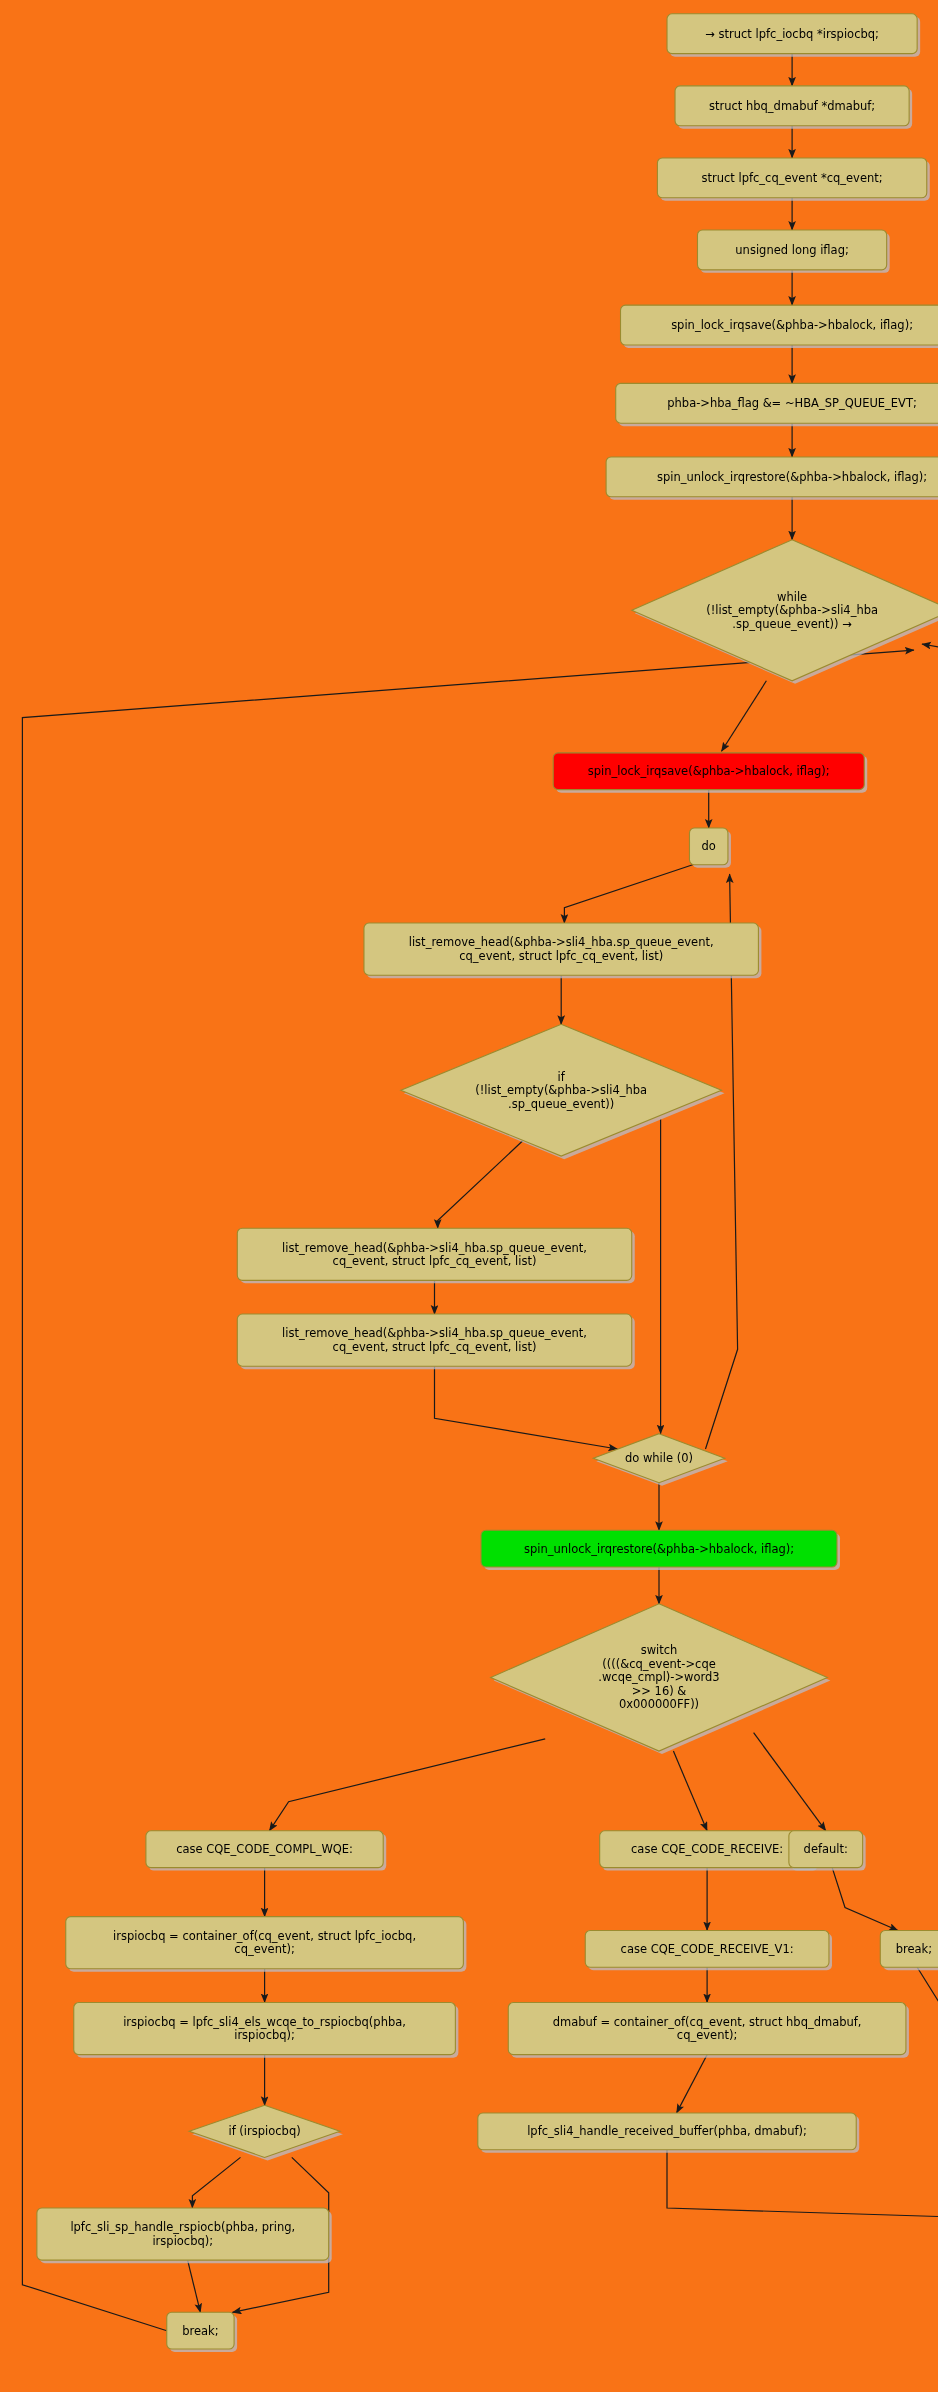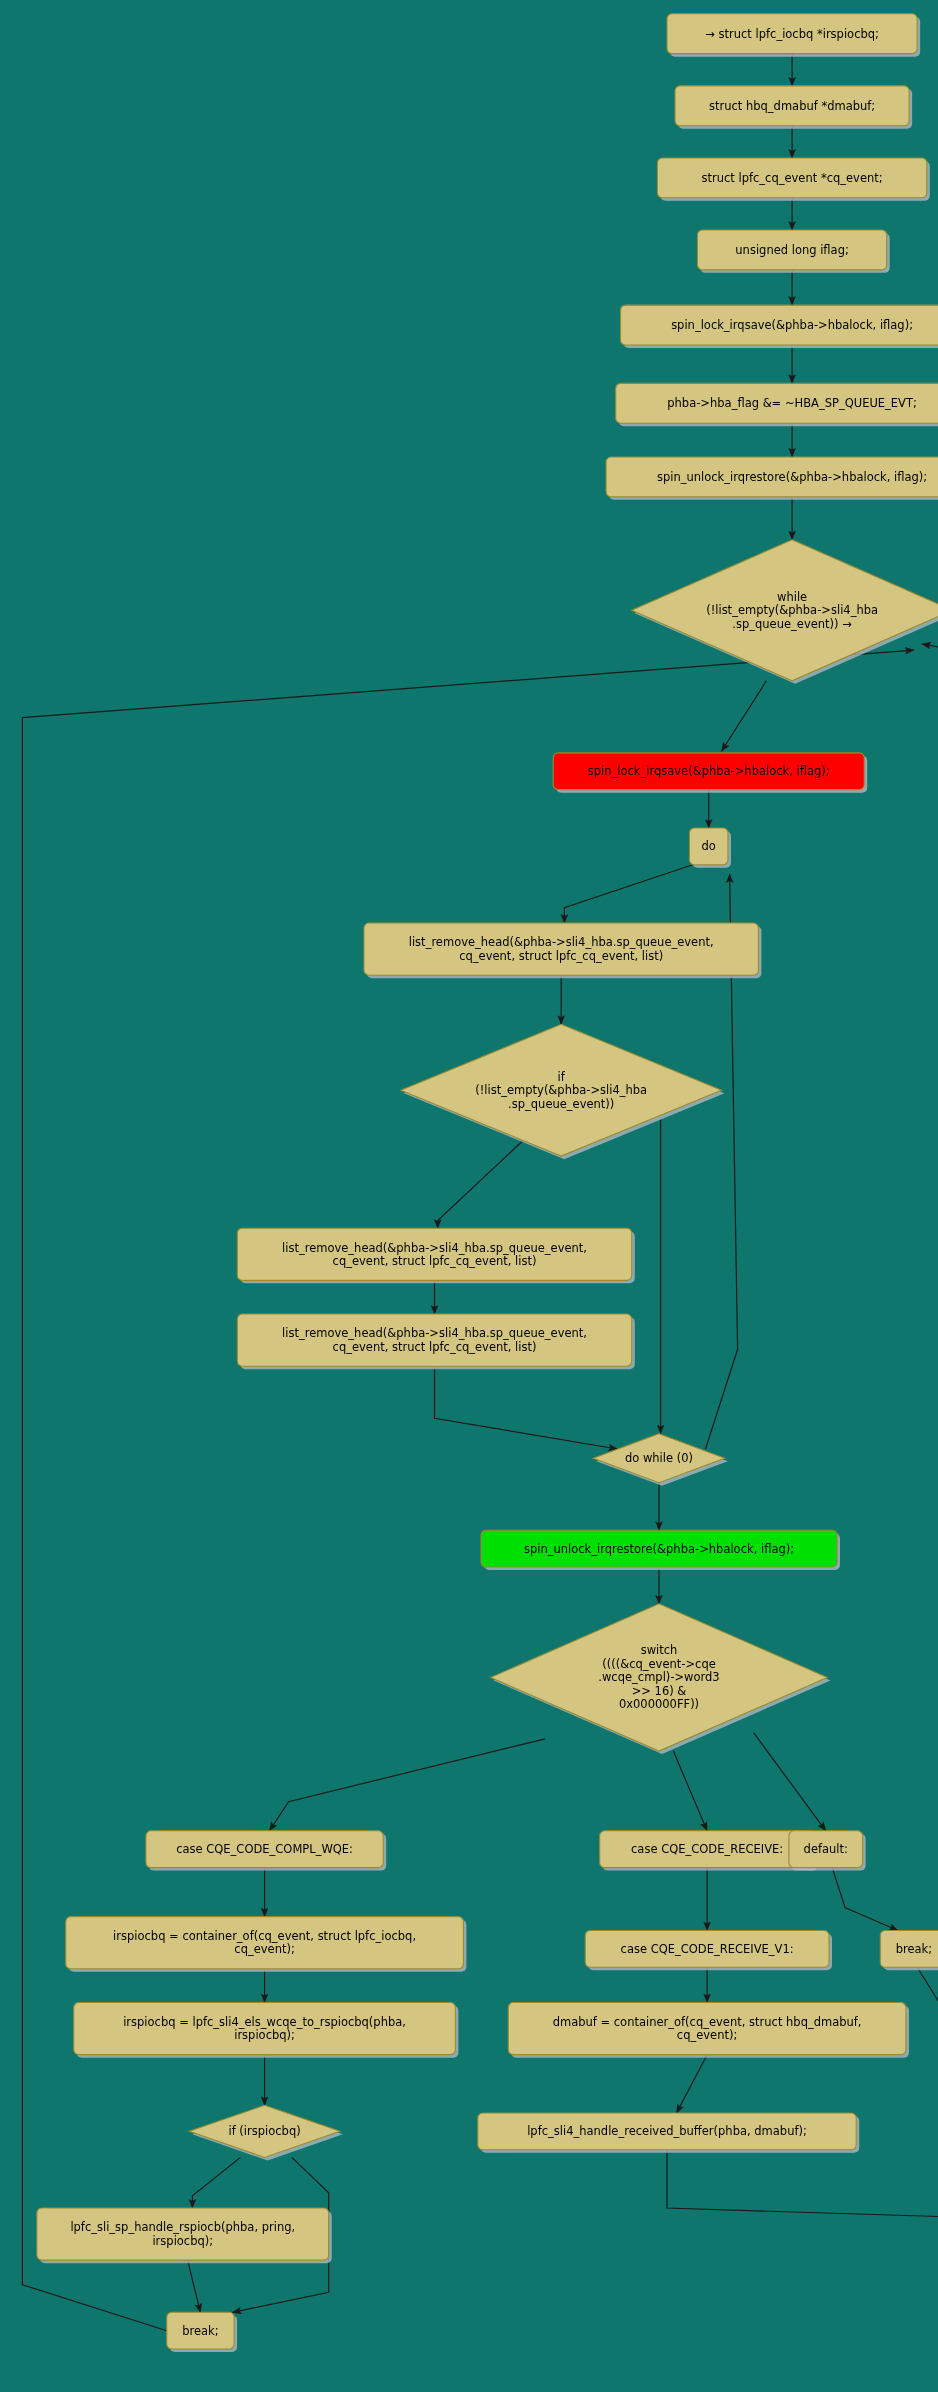--- a/index.html
+++ b/index.html
@@ -7,21 +7,21 @@
     padding: 0;
     background: #ffffff;
   }
   body {
     font-family: "DejaVu Sans", sans-serif;
   }
   #chart-root {
     position: relative;
     width: 938px;
     height: 2392px;
-    background: #0f766e;
+    background: #f97316;
     overflow: hidden;
   }
   svg#flow {
     position: absolute;
     top: 0;
     left: 0;
     width: 938px;
     height: 2392px;
   }
   .node-text {

